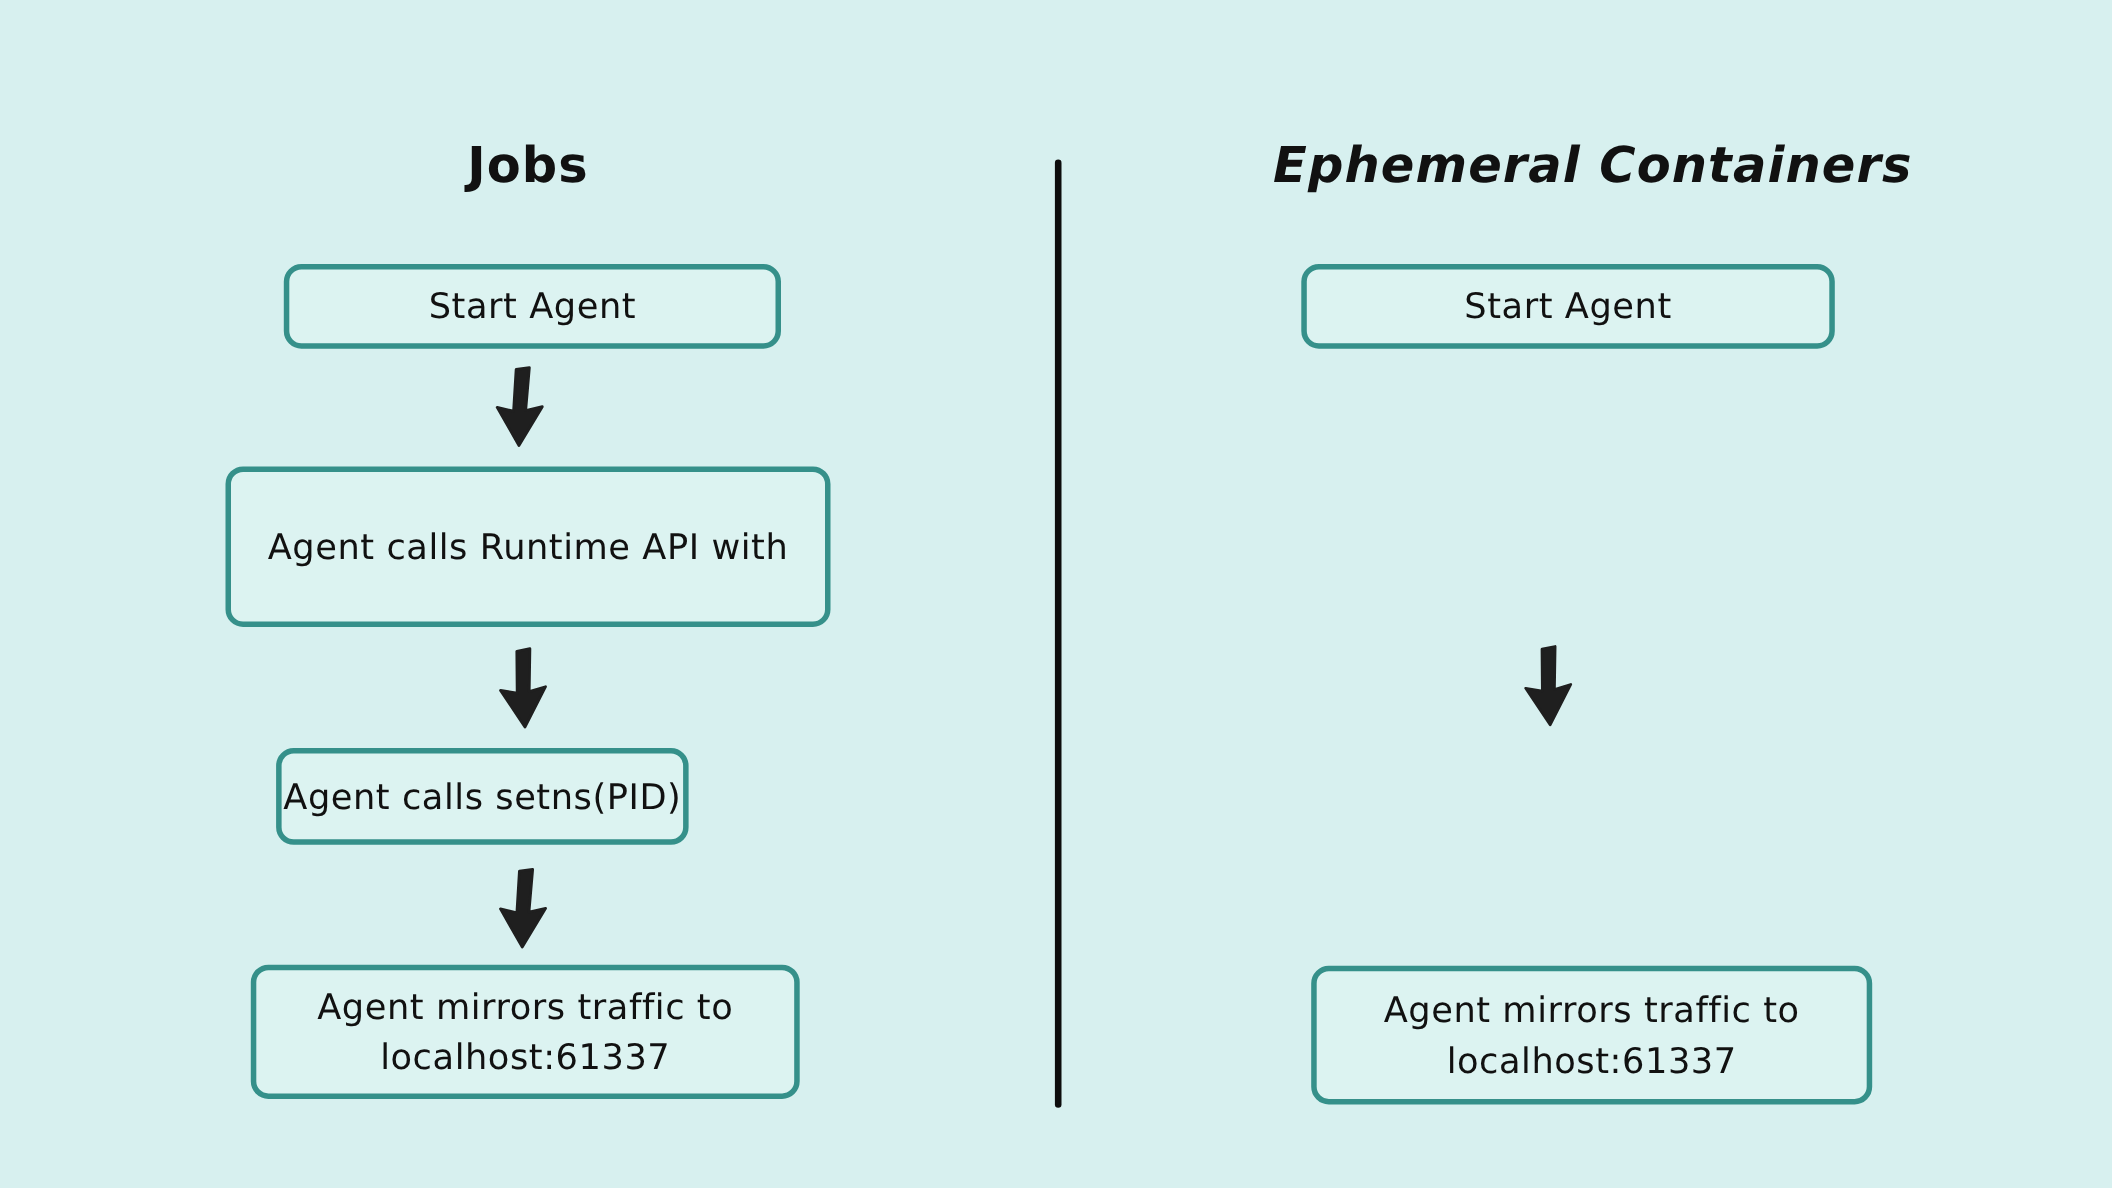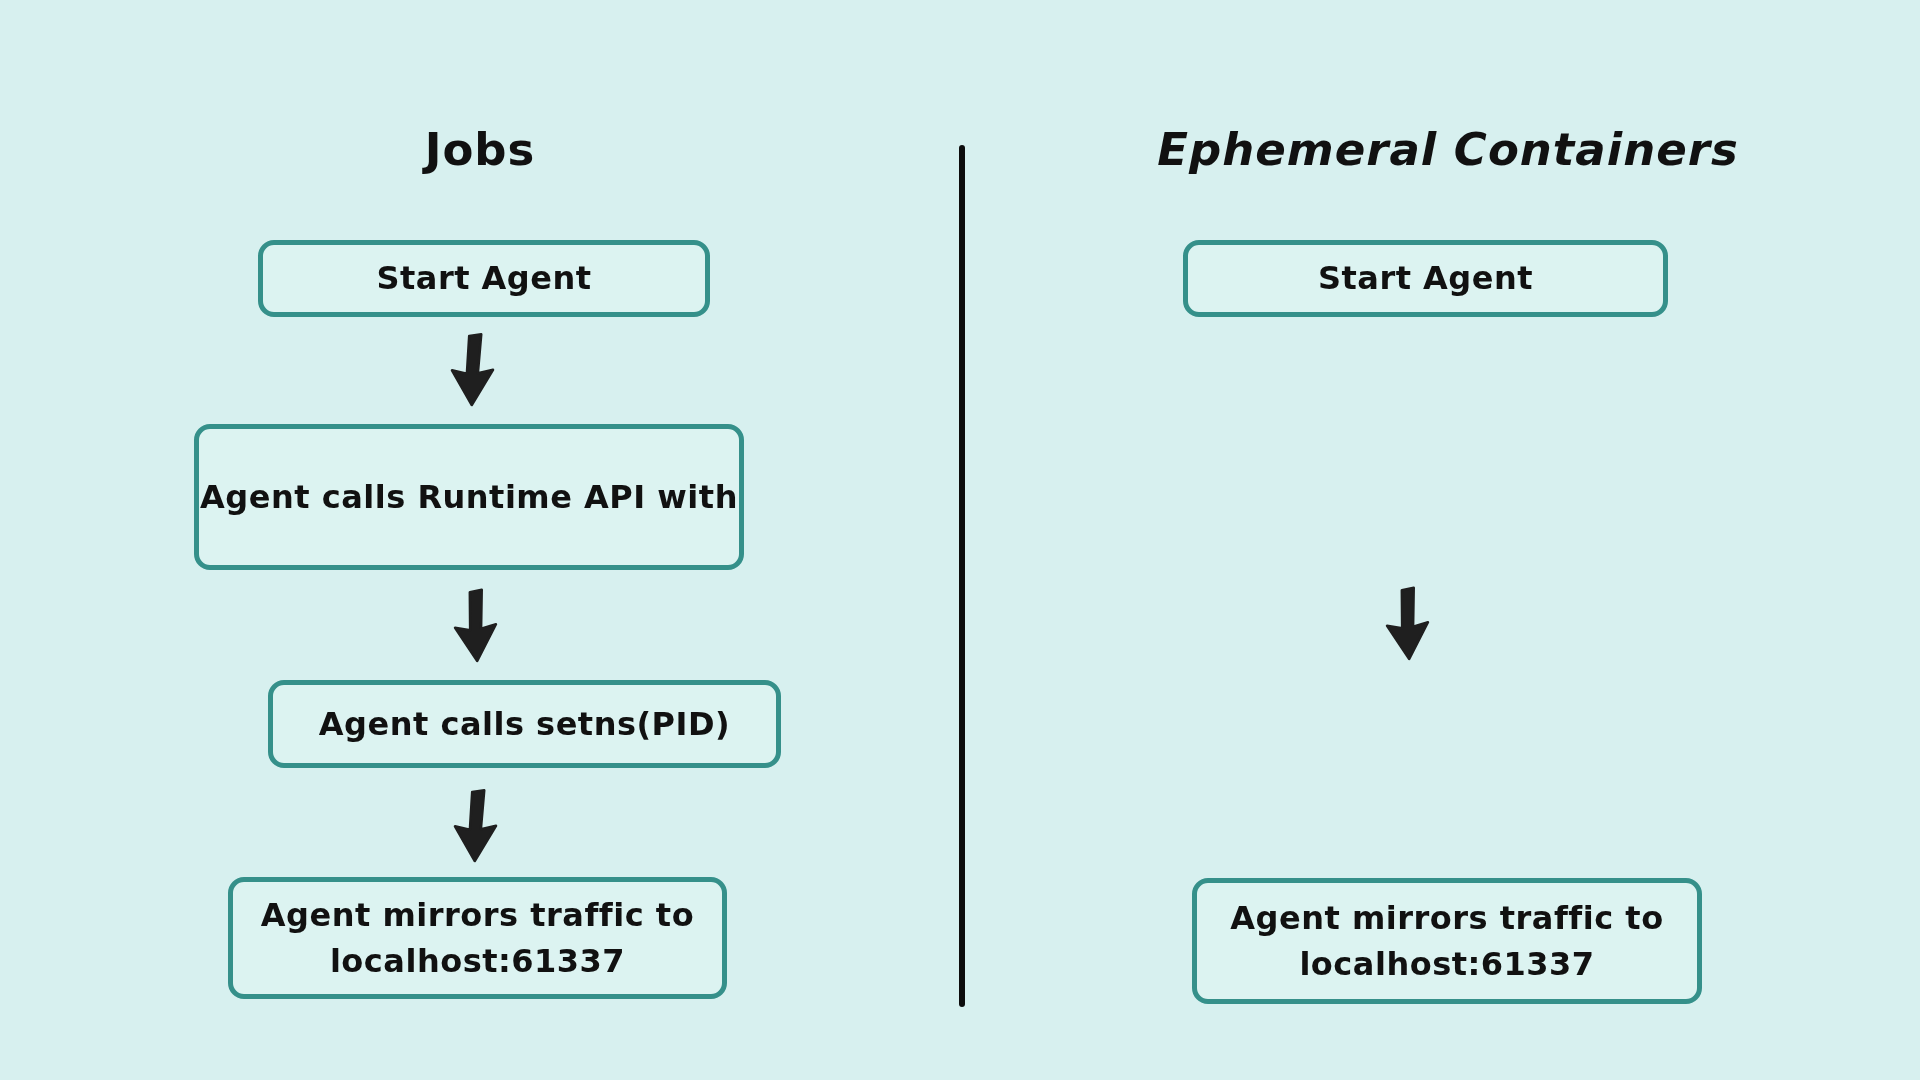--- a/index.html
+++ b/index.html
@@ -33,21 +33,20 @@
     background:var(--box-fill);
     display:flex;
     flex-direction:column;
     align-items:center;
     justify-content:center;
     text-align:right;
     font-size:32px;
     letter-spacing:0.5px;
     line-height:1.45;
     color:var(--text);
-    font-weight:bold;
   }
   .arrow{
     position:absolute;
     width:58px;
     height:78px;
   }
   .arrow svg{width:100%;height:100%;display:block;}
   .arrow.tilt-a{transform:rotate(2deg);}
   .arrow.tilt-b{transform:rotate(-2deg);}
   .divider{
@@ -71,31 +70,31 @@
     <div class="flow-box" style="left:258px;top:203px;width:452px;height:77px;">
       <span>Start Agent</span>
     </div>
 
     <div class="arrow tilt-a" style="left:443px;top:294px;">
       <svg viewBox="0 0 58 78" aria-hidden="true">
         <path d="M25 5 L37 3 L35 42 L50 38 L30 74 L9 40 L24 43 Z" fill="var(--arrow)" stroke="var(--arrow)" stroke-width="2.5" stroke-linejoin="round"></path>
       </svg>
     </div>
 
-    <div class="flow-box" style="left:194px;top:387px;width:550px;height:146px;">
+    <div class="flow-box" style="left:205px;top:387px;width:550px;height:146px;">
       <span>Agent calls Runtime API with</span>
     </div>
 
     <div class="arrow tilt-b" style="left:446px;top:550px;">
       <svg viewBox="0 0 58 78" aria-hidden="true">
         <path d="M25 5 L37 3 L35 42 L50 38 L30 74 L9 40 L24 43 Z" fill="var(--arrow)" stroke="var(--arrow)" stroke-width="2.5" stroke-linejoin="round"></path>
       </svg>
     </div>
 
-    <div class="flow-box" style="left:268px;top:643px;width:513px;height:88px;">
+    <div class="flow-box" style="left:251px;top:643px;width:375px;height:88px;">
       <span>Agent calls setns(PID)</span>
     </div>
 
     <div class="arrow tilt-a" style="left:446px;top:750px;">
       <svg viewBox="0 0 58 78" aria-hidden="true">
         <path d="M25 5 L37 3 L35 42 L50 38 L30 74 L9 40 L24 43 Z" fill="var(--arrow)" stroke="var(--arrow)" stroke-width="2.5" stroke-linejoin="round"></path>
       </svg>
     </div>
 
     <div class="flow-box" style="left:228px;top:840px;width:499px;height:122px;">

